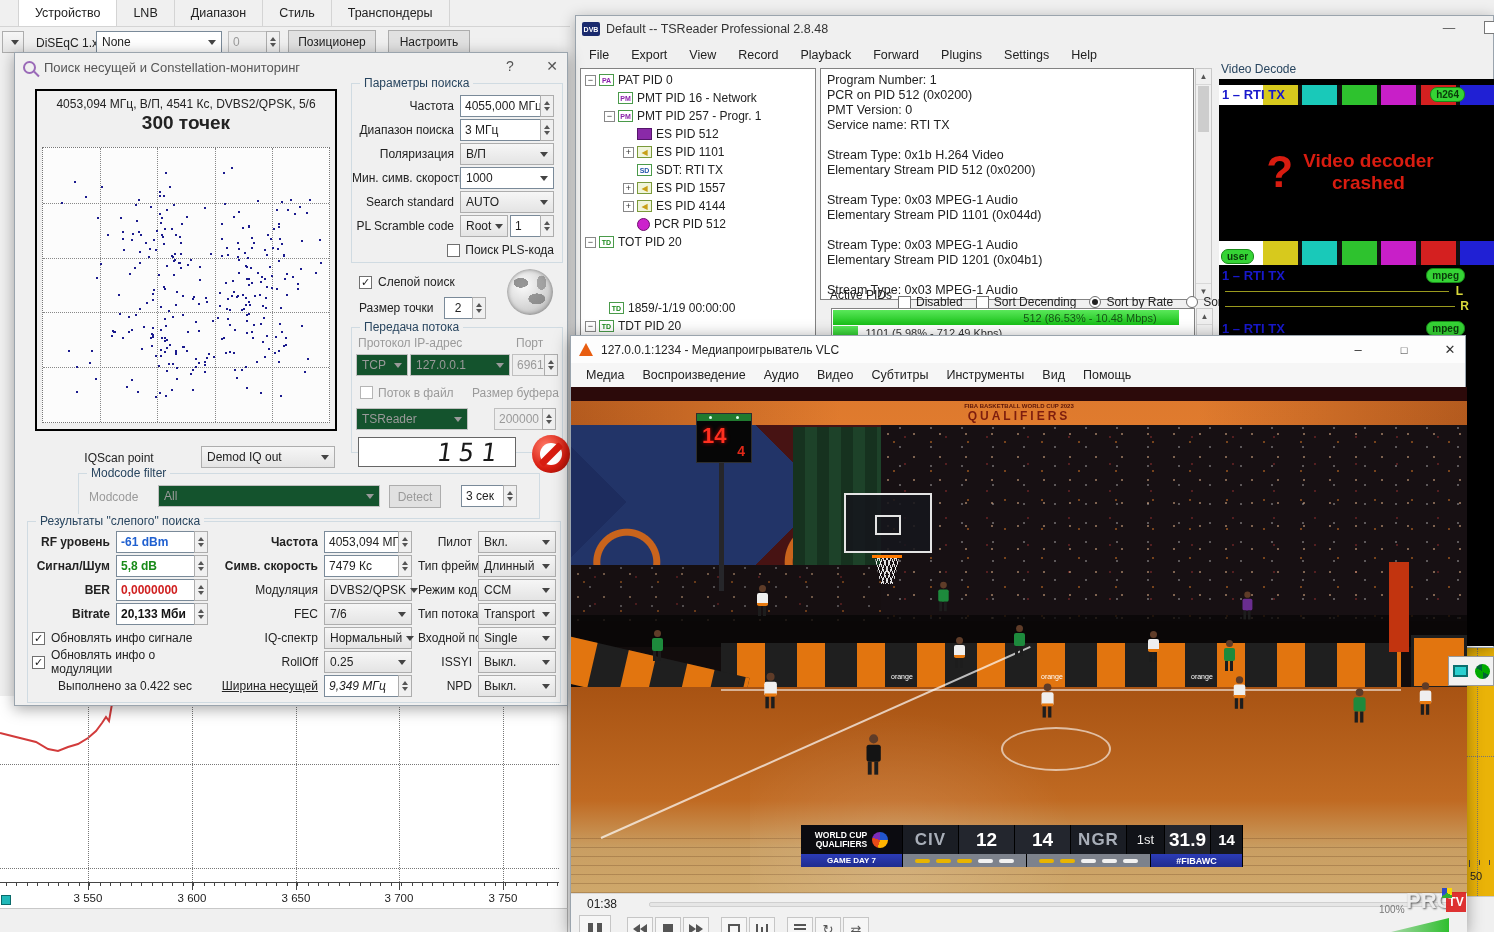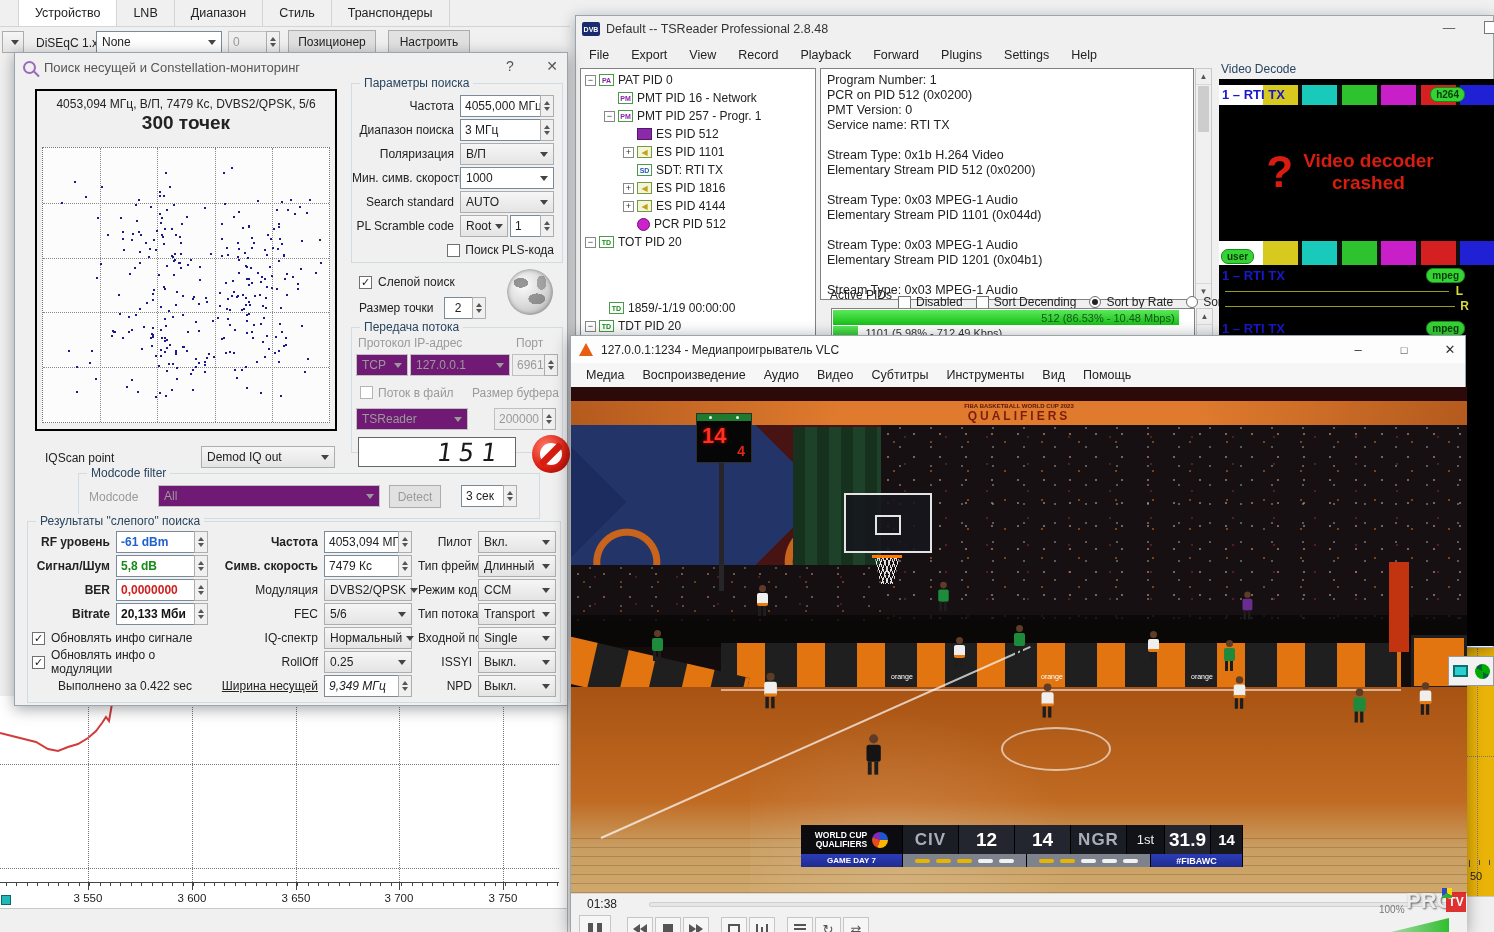--- a/index.html
+++ b/index.html
@@ -5,21 +5,21 @@
   html,body{margin:0;padding:0;background:#888;}
   *{box-sizing:border-box;}
   #stage{position:relative;width:1494px;height:932px;overflow:hidden;background:#f0f0f0;
          font-family:"Liberation Sans","DejaVu Sans",sans-serif;font-size:12px;color:#222;}
   .abs{position:absolute;}
 
   
   .btn{background:#e1e1e1;border:1px solid #adadad;display:flex;align-items:center;justify-content:center;font-size:12px;color:#222;}
   .combo{background:linear-gradient(#f6f6f6,#e4e4e4);border:1px solid #adadad;display:flex;align-items:center;justify-content:space-between;padding:0 5px;font-size:12px;height:22px;}
   .combo.white{background:#fff;border-color:#7a8a99;}
-  .combo.dis{background:#701a75;color:#9a9a9a;border-color:#c0c0c0;}
+  .combo.dis{background:#14532d;color:#9a9a9a;border-color:#c0c0c0;}
   .carr{width:0;height:0;border-left:4px solid transparent;border-right:4px solid transparent;border-top:5px solid #444;margin-left:4px;flex:none;}
   .combo.dis .carr{border-top-color:#9a9a9a;}
   .spin{display:flex;height:22px;}
   .spin .val{flex:1;background:#fff;border:1px solid #7a8a99;border-right:none;padding:2px 4px;font-size:12px;white-space:nowrap;overflow:hidden;display:flex;align-items:center;}
   .spin.dis .val{background:#eee;color:#9a9a9a;border-color:#c0c0c0;}
   .spin .btns{width:14px;border:1px solid #adadad;background:#f0f0f0;display:flex;flex-direction:column;align-items:center;justify-content:center;flex:none;}
   .au{width:0;height:0;border-left:3px solid transparent;border-right:3px solid transparent;border-bottom:4px solid #555;margin:1px 0;}
   .ad{width:0;height:0;border-left:3px solid transparent;border-right:3px solid transparent;border-top:4px solid #555;margin:1px 0;}
   .cb{width:13px;height:13px;border:1px solid #707070;background:#fff;font-size:11px;line-height:11px;text-align:center;color:#1a1a1a;flex:none;display:inline-block;}
   .cb.dis{border-color:#b5b5b5;}
@@ -87,21 +87,21 @@
   .t-esv{background:#8a2aa8;border-color:#55156a;}
   .t-esa{background:#f0f5dc;border-color:#7a9a3a;color:#c8a018;font-size:8px;}
   .t-pcr{border-radius:50%;width:13px;height:13px;background:#cc22cc;border-color:#701070;}
   #ts-info{position:absolute;left:244px;top:52px;width:374px;height:232px;background:#fff;border:1px solid #828282;padding:4px 6px;overflow:hidden;}
   #ts-info p{margin:0;min-height:15px;line-height:15px;font-size:12.5px;}
   .sbar{position:absolute;width:17px;background:#f0f0f0;border:1px solid #c8c8c8;}
   .sbtn{height:16px;display:flex;align-items:center;justify-content:center;font-size:8px;color:#555;background:#f0f0f0;border-bottom:1px solid #d8d8d8;}
   .sthumb{background:#cdcdcd;margin:1px 2px;}
   #pid-list{position:absolute;left:255px;top:292px;width:364px;height:28px;background:#fff;border:1px solid #828282;overflow:hidden;padding:1px;}
   .pidbar{height:15px;margin-bottom:1px;position:relative;}
-  .pidbar .fill{position:absolute;left:0;top:0;bottom:0;background:linear-gradient(#5ae85a,#18c018);display:flex;align-items:center;justify-content:flex-end;padding-right:4px;font-size:11px;color:#155515;white-space:nowrap;}
+  .pidbar .fill{position:absolute;left:0;top:0;bottom:0;background:linear-gradient(#5ae85a,#18c018);display:flex;align-items:center;justify-content:flex-end;padding-right:22px;font-size:11px;color:#155515;white-space:nowrap;}
   .badge{background:#35d435;border:1px solid #188a18;border-radius:7px;color:#0a3a0a;font-size:10px;font-weight:bold;padding:0 5px;line-height:13px;}
   #vd-panel{position:absolute;left:641px;top:46px;width:278px;height:584px;}
   #vd-content{position:absolute;left:2px;top:17px;width:276px;height:567px;background:#000;}
   .cstrip{position:absolute;left:0;right:0;display:flex;}
   .cstrip i{height:100%;}
   .rtitx{color:#1818cc;font-weight:bold;font-size:13px;white-space:nowrap;}
   .audline{position:absolute;height:1px;background:#9a9a1e;}
   .audlab{position:absolute;color:#d8d83a;font-weight:bold;font-size:12px;}
 
   
@@ -314,21 +314,21 @@
           <span>ES PID 1101</span>
         </div>
         <div class="trow" style="padding-left: 42px;">
           <span class="tspc"></span>
           <span class="ticon t-sd">SD</span>
           <span>SDT: RTI TX</span>
         </div>
         <div class="trow" style="padding-left: 42px;">
           <span class="texp">+</span>
           <span class="ticon t-esa">◀</span>
-          <span>ES PID 1816</span>
+          <span>ES PID 1557</span>
         </div>
         <div class="trow" style="padding-left: 42px;">
           <span class="texp">+</span>
           <span class="ticon t-esa">◀</span>
           <span>ES PID 4144</span>
         </div>
         <div class="trow" style="padding-left: 42px;">
           <span class="tspc"></span>
           <span class="ticon t-pcr"></span>
           <span>PCR PID 512</span>
@@ -463,21 +463,21 @@
 
   <div class="abs" id="cwin">
     <div class="titlebar">
       <span class="magicon"></span>
       <span>Поиск несущей и Constellation-мониторинг</span>
       <span class="abs" style="left:482px;top:5px;width:26px;text-align:center;color:#555;font-size:14px;">?</span>
       <span class="abs" style="left:524px;top:5px;width:26px;text-align:center;color:#555;font-size:14px;">✕</span>
     </div>
 
     <div id="cbox">
-      <div class="hdr1">4053,094 МГц, В/П, 7479 Кс, DVBS2/QPSK, 5/6</div>
+      <div class="hdr1">4053,094 МГц, В/П, 4541 Кс, DVBS2/QPSK, 5/6</div>
       <div class="hdr2">300 точек</div>
       <div id="const-plot">
           <div class="gv" style="left: 20%;"></div>
           <div class="gh" style="top: 20%;"></div>
           <div class="gv" style="left: 40%;"></div>
           <div class="gh" style="top: 40%;"></div>
           <div class="gv" style="left: 60%;"></div>
           <div class="gh" style="top: 60%;"></div>
           <div class="gv" style="left: 80%;"></div>
           <div class="gh" style="top: 80%;"></div>
@@ -892,21 +892,21 @@
         </div>
       <div class="spin dis abs" style="left:142px;top:80px;width:62px;">
           <span class="val">200000</span>
           <span class="btns">
             <i class="au"></i>
             <i class="ad"></i>
           </span>
         </div>
     </div>
 
-    <span class="abs" style="left:30px;top:398px;width:148px;text-align:left;">IQScan point</span>
+    <span class="abs" style="left:30px;top:398px;width:148px;text-align:center;">IQScan point</span>
     <div class="combo abs" style="left:186px;top:393px;width:134px;">
         <span>Demod IQ out</span>
         <span class="carr"></span>
       </div>
     <div class="sevenseg" style="left:343px;top:384px;width:158px;height:30px;">
         <span>151</span>
       </div>
     <div class="noicon" style="left:517px;top:382px;"></div>
 
     <div class="grp" style="left:63px;top:420px;width:462px;height:46px;">
@@ -1005,21 +1005,21 @@
           <div class="fieldrow">
             <span class="flabel" style="width: 110px;">Модуляция</span>
             <div class="combo" style="width: 88px;">
               <span>DVBS2/QPSK</span>
               <span class="carr"></span>
             </div>
           </div>
           <div class="fieldrow">
             <span class="flabel" style="width: 110px;">FEC</span>
             <div class="combo" style="width: 88px;">
-              <span>5/6</span>
+              <span>7/6</span>
               <span class="carr"></span>
             </div>
           </div>
           <div class="fieldrow">
             <span class="flabel" style="width: 110px;">IQ-спектр</span>
             <div class="combo" style="width: 88px;">
               <span>Нормальный</span>
               <span class="carr"></span>
             </div>
           </div>

